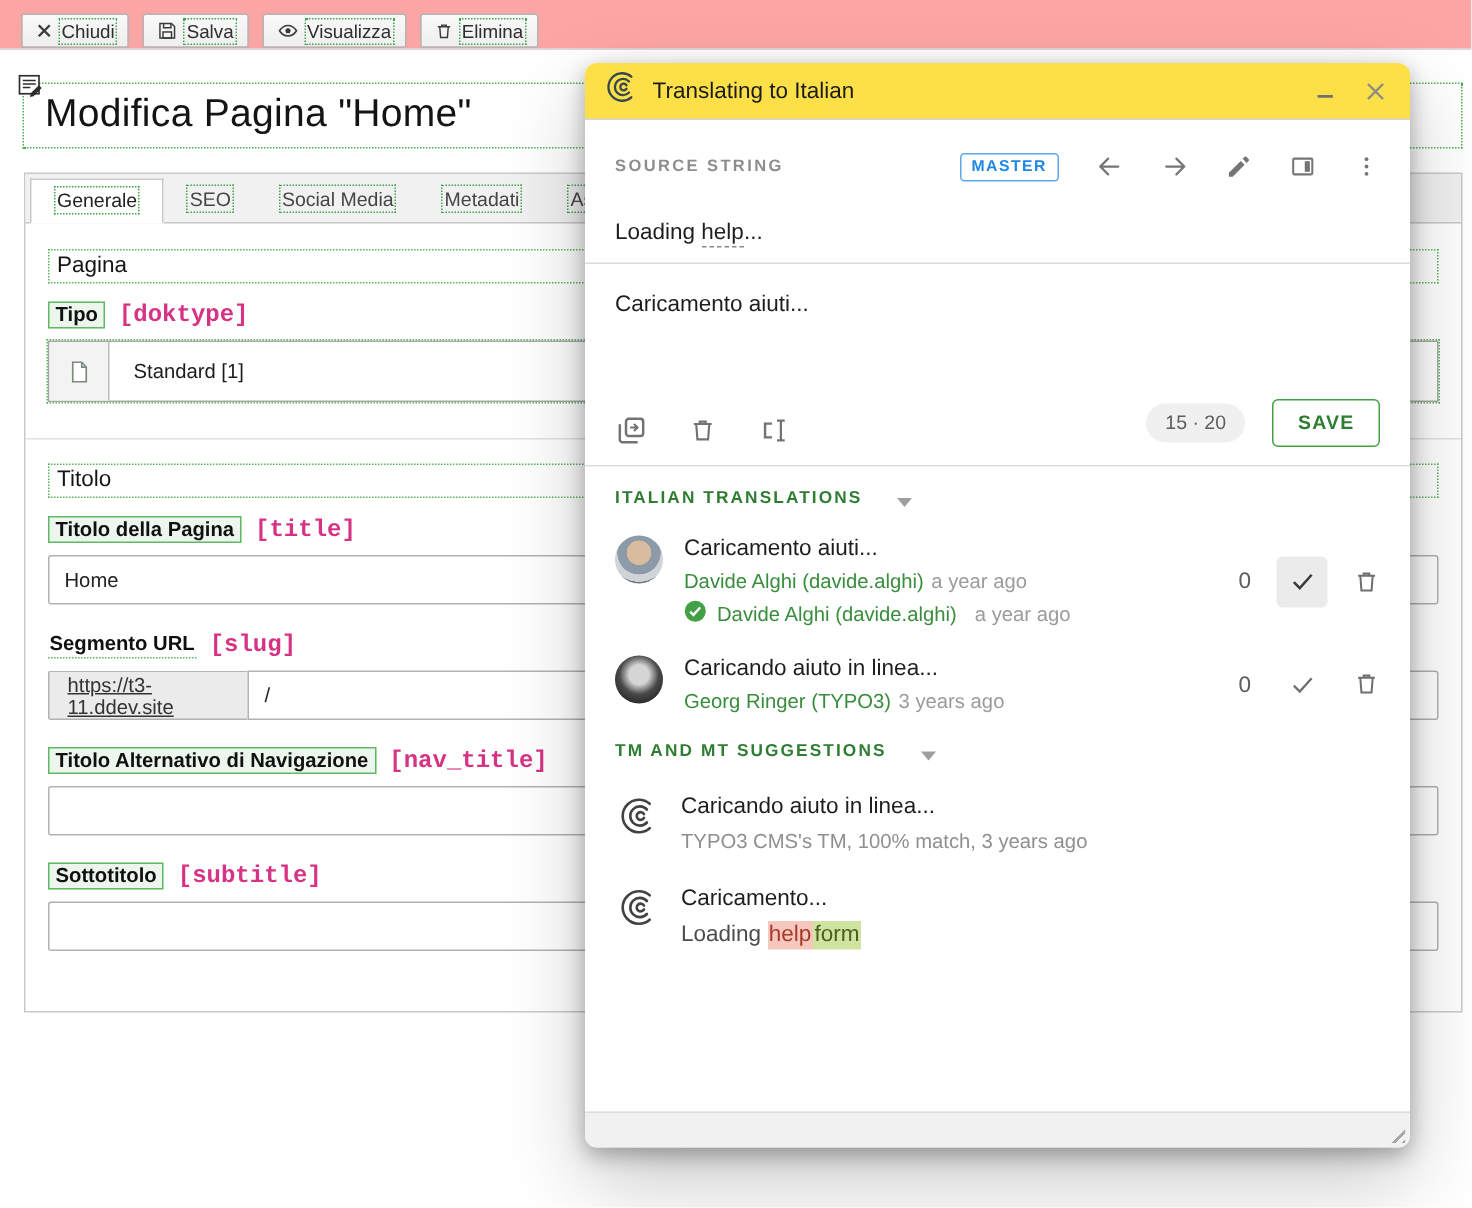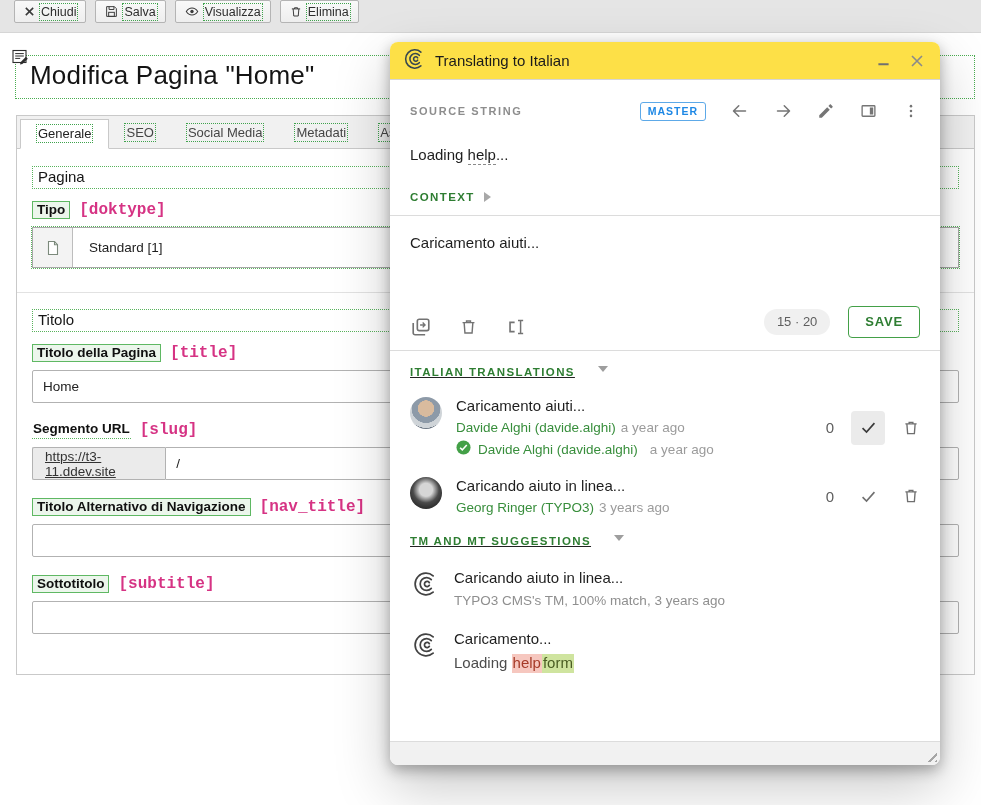--- a/index.html
+++ b/index.html
@@ -6,22 +6,22 @@
   html,body { width: 981px; height: 805px; overflow: hidden; }
   body {
     font-family: "Liberation Sans", sans-serif;
     background: #ffffff;
     position: relative;
     color: #222;
   }
 
   
   .doc-toolbar {
-    height: 33px; background: #e5e5e5; border-bottom: 1px solid #d6d6d6;
-    display: flex; align-items: flex-start; gap: 9px; padding-left: 14px;
+    height: 33px; background: #fca5a5; border-bottom: 1px solid #d6d6d6;
+    display: flex; align-items: flex-end; gap: 9px; padding-left: 14px;
   }
   .tbtn {
     display: inline-flex; align-items: center; gap: 6px;
     height: 23px; padding: 0 9px;
     background: linear-gradient(#f9f9f9,#eeeeee);
     border: 1px solid #b4b4b4; border-radius: 2px;
     font-size: 12.5px; color: #2d2d2d; cursor: pointer;
   }
   .tbtn .lbl { outline: 1px dotted #3fa34d; outline-offset: 1px; }
   .tbtn svg { display: block; }
@@ -123,21 +123,21 @@
   .action-row { display: flex; align-items: flex-end; height: 38px; }
   .action-icons { display: flex; align-items: center; gap: 27px; }
   .action-right { margin-left: auto; display: flex; align-items: center; gap: 18px; }
   .counter-pill { background: #f0f0f0; border-radius: 14px; padding: 5px 13px 6px; font-size: 13px; color: #5e5e5e; }
   .save-btn {
     background: #fff; border: 1.5px solid #43a047; border-radius: 4px;
     color: #2e7d32; font-size: 13px; font-weight: bold; letter-spacing: .8px;
     padding: 7px 16px 8px; cursor: pointer; font-family: "Liberation Sans", sans-serif;
   }
 
-  .section-row { margin-top: 15px; display: flex; align-items: flex-start; gap: 23px; text-decoration: underline; }
+  .section-row { margin-top: 15px; display: flex; align-items: flex-end; gap: 23px; }
 
   .titem { display: flex; gap: 14px; margin-top: 19px; }
   .avatar { width: 32px; height: 32px; border-radius: 50%; flex: none; }
   .avatar.photo1 { background: radial-gradient(circle at 50% 36%, #d9bb9e 0 31%, #8d9aa8 32% 55%, #cfd4d8 56% 74%, #6b7683 75%); }
   .avatar.photo2 { background: radial-gradient(circle at 50% 40%, #d6d6d6 0 26%, #4a4a4a 52%, #0e0e0e 100%); }
   .titem-main { flex: 1; min-width: 0; }
   .titem-text { font-size: 15px; color: #1e1e1e; }
   .titem-meta { margin-top: 6px; font-size: 13.5px; }
   .name { color: #388e3c; }
   .time { color: #9b9b9b; margin-left: 5px; }
@@ -332,24 +332,20 @@
               <circle cx="12" cy="5.5" r="1.7"></circle>
               <circle cx="12" cy="12" r="1.7"></circle>
               <circle cx="12" cy="18.5" r="1.7"></circle>
             </svg>
         </span>
       </span>
     </div>
 
     <div class="source-text"><span>Loading </span><span class="term">help</span><span>...</span></div>
 
-    <div class="context-row">
-      <span class="green-header">CONTEXT</span>
-      <span class="caret-right"></span>
-    </div>
 
     <hr class="hdivider">
 
     <div class="translation-area">Caricamento aiuti...</div>
 
     <div class="action-row">
       <span class="action-icons">
         <span class="icon-btn">
           <svg width="22" height="22" viewBox="0 0 24 24" fill="none" stroke="#737373" stroke-width="1.8">
               <rect x="8" y="3.5" width="12.5" height="12.5" rx="2"></rect>

